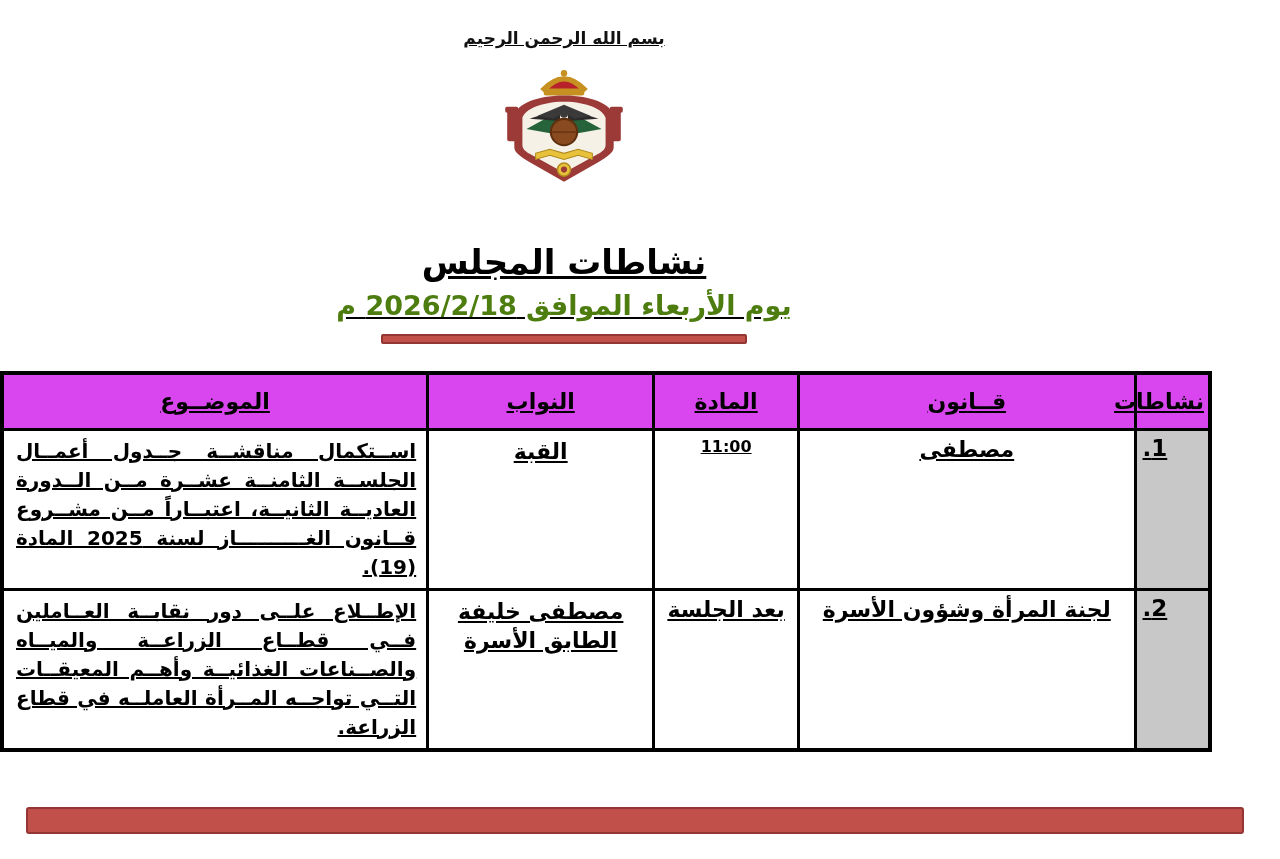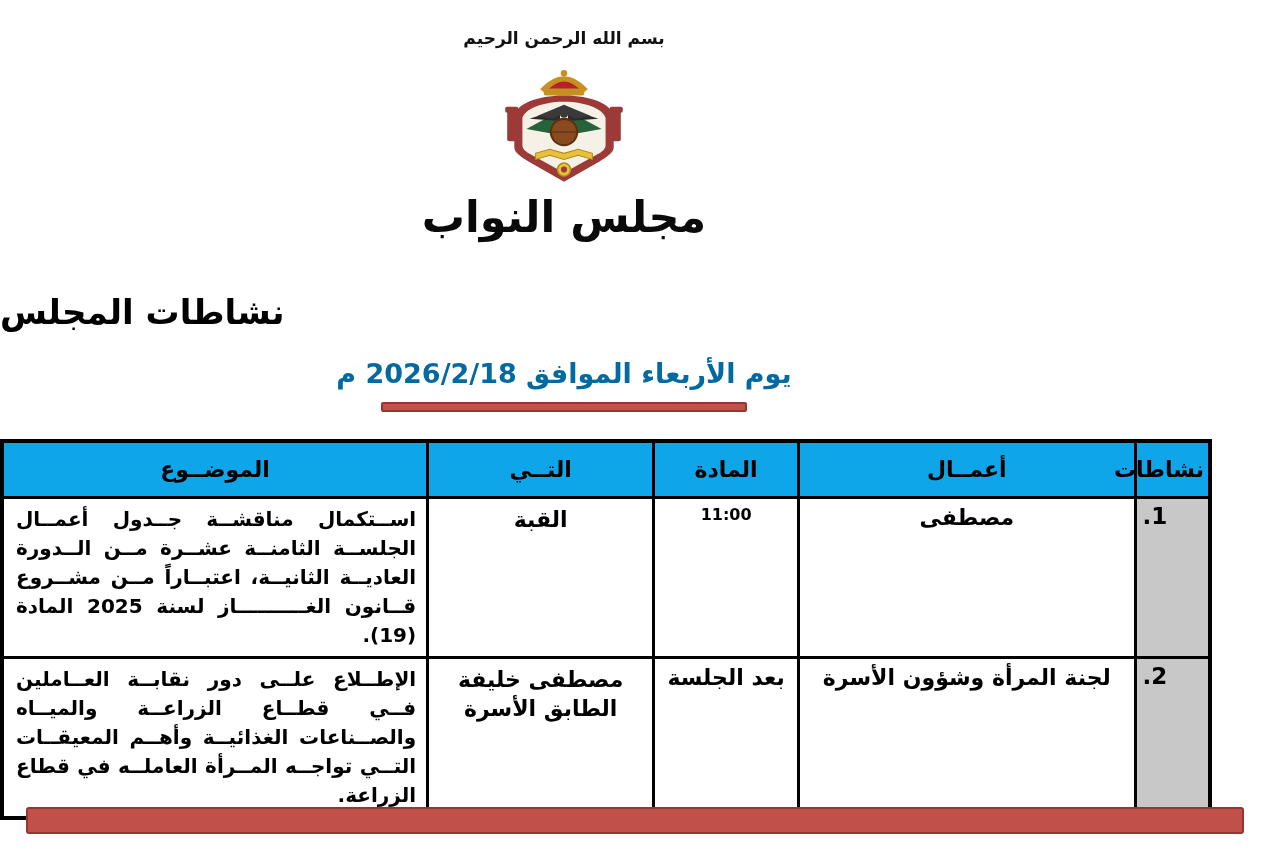--- a/index.html
+++ b/index.html
@@ -2,45 +2,45 @@
 <html lang="ar"><head>
 <meta charset="utf-8">
 <style>
   * { box-sizing: border-box; margin: 0; padding: 0; }
   html, body { background: #ffffff; }
   body {
     width: 1280px; height: 859px;
     font-family: "DejaVu Sans", sans-serif;
     overflow: hidden;
   }
-  .page { position: relative; width: 1128px; height: 859px; background: #fff; }
+  .page { position: relative; width: 1128px; height: 859px; background: #fff; text-decoration: underline; }
 
   .bismillah {
     direction: rtl; text-align: center;
     padding-top: 28px; font-size: 17px; font-weight: bold; color: #111;
   }
 
   .crest-wrap { width: 142px; margin: 20px auto 0; }
 
   .org-name {
     direction: rtl; text-align: center;
     font-size: 43px; font-weight: bold; color: #0a0a0a;
     margin-top: 0px; letter-spacing: 1px;
   }
 
   .title {
-    direction: rtl; text-align: left;
+    direction: rtl; text-align: center;
     font-size: 34px; font-weight: bold; color: #000;
     margin-top: 50px;
   }
 
   .date-line {
     direction: rtl; text-align: center;
-    font-size: 27px; font-weight: bold; color: #0369a1;
-    margin-top: 26px;
+    font-size: 27px; font-weight: bold; color: #4d7c0f;
+    margin-top: 8px;
   }
 
   .date-underline {
     width: 366px; height: 10px;
     margin: 13px auto 0;
     background: #C1504B;
     border: 2px solid #943634;
     border-radius: 2px;
   }
 
@@ -51,21 +51,21 @@
     width: 1212px;
     margin: 27px auto 0;
     border: 4px solid #000;
   }
   .activities th, .activities td {
     border: 3px solid #000;
     vertical-align: top;
     color: #000;
   }
   .activities th {
-    background: #0ea5e9;
+    background: #d946ef;
     height: 56px;
     font-size: 22px; font-weight: bold;
     text-align: center; vertical-align: middle;
     padding: 4px;
   }
   .col-number  { width: 74px;  }
   .col-activity{ width: 332px; }
   .col-time    { width: 143px; }
   .col-hall    { width: 223px; }
   .col-subject { width: 420px; }
@@ -137,42 +137,41 @@
       <circle cx="70" cy="63" r="13" fill="#8A4A1F" stroke="#5E300F" stroke-width="2"></circle>
       <path d="M57 63 H83" stroke="#5E300F" stroke-width="1.2"></path>
 
       <path d="M42 84 L56 80 L70 84 L84 80 L98 84 L98 90 L84 86 L70 90 L56 86 L42 90 Z" fill="#E8C23A" stroke="#B08A1E" stroke-width="1"></path>
 
       <circle cx="70" cy="100" r="6.5" fill="#E8C23A" stroke="#B08A1E" stroke-width="1.5"></circle>
       <circle cx="70" cy="100" r="3" fill="#9C3A38"></circle>
     </svg>
   </div>
 
-  <div class="org-name">مجلس النواب</div>
 
   <div class="title">نشاطات المجلس</div>
 
   <div class="date-line">يوم الأربعاء الموافق 2026/2/18 م</div>
 
   <div class="date-underline"></div>
 
   <table class="activities">
     <colgroup>
       <col class="col-number">
         <col class="col-activity">
         <col class="col-time">
         <col class="col-hall">
         <col class="col-subject">
     </colgroup>
     <thead>
       <tr>
         <th>نشاطات</th>
-        <th>أعمــال</th>
+        <th>قــانون</th>
         <th>المادة</th>
-        <th>التــي</th>
+        <th>النواب</th>
         <th>الموضــوع</th>
       </tr>
     </thead>
     <tbody>
       <tr class="data-row-1">
         <td class="cell-number">1.</td>
         <td class="cell-center">مصطفى</td>
         <td class="cell-center cell-time">11:00</td>
         <td class="cell-center cell-hall">القبة</td>
         <td class="cell-subject">اســتكمال مناقشــة جــدول أعمــال الجلســة الثامنــة عشــرة مــن الــدورة العاديــة الثانيــة، اعتبــاراً مــن مشــروع قــانون الغــــــــــاز لسنة 2025 المادة (19).</td>

